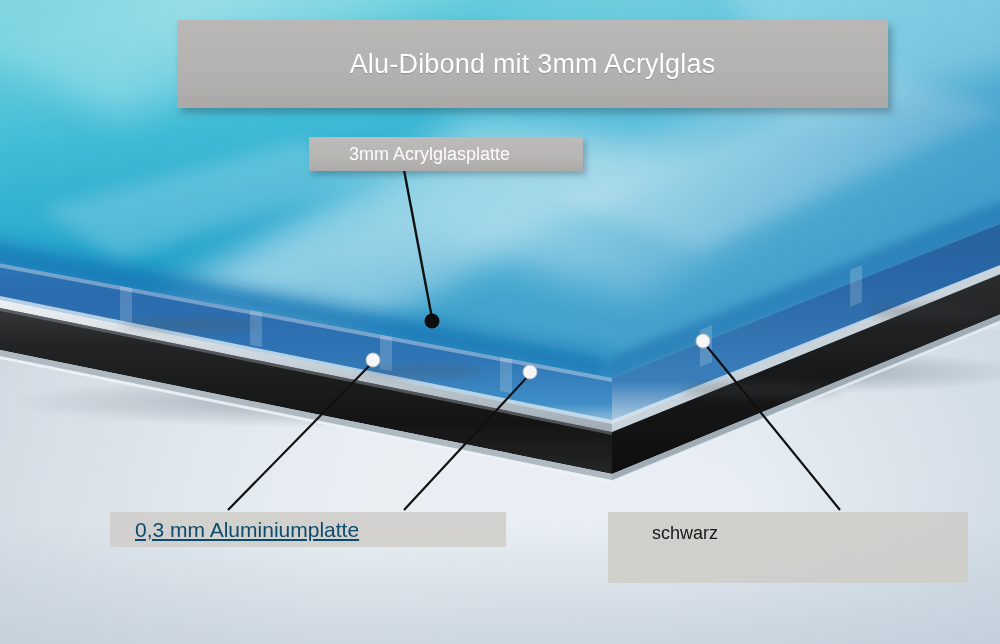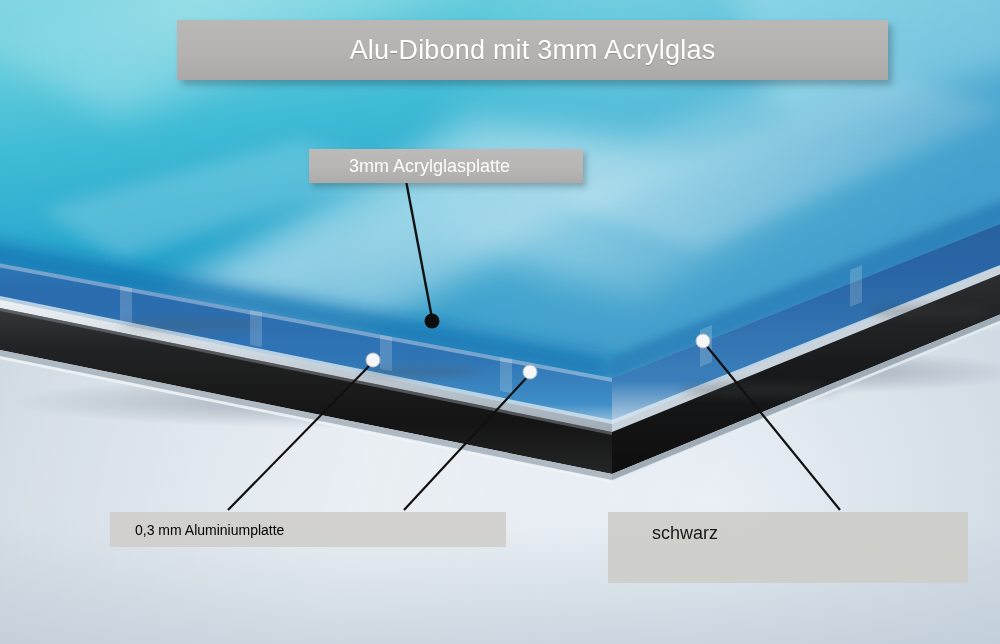--- a/index.html
+++ b/index.html
@@ -20,42 +20,42 @@
   }
   .bg-bottomfade{position:absolute;left:0;bottom:0;width:1000px;height:120px;
     background:linear-gradient(180deg, rgba(186,199,212,0) 0%, rgba(186,199,212,.55) 100%);}
 
   
   svg.panel{position:absolute;left:0;top:0;width:1000px;height:644px;}
 
   
   .lbl{position:absolute;box-sizing:border-box;display:flex;align-items:center;}
   .lbl-title{
-    left:177px;top:20px;width:711px;height:60px;
+    left:177px;top:20px;width:711px;height:88px;
     background:linear-gradient(180deg,#b9b8b6 0%,#b4b3b1 55%,#aaa9a7 100%);
     box-shadow:4px 5px 7px rgba(40,50,60,.32);
     justify-content:center;
   }
   .lbl-title span{
     color:#ffffff;font-size:27px;letter-spacing:.2px;
     text-shadow:0 1px 1px rgba(0,0,0,.20);
   }
   .lbl-acryl{
-    left:309px;top:149px;width:274px;height:34px;
+    left:309px;top:137px;width:274px;height:34px;
     background:linear-gradient(180deg,#bcbbb9 0%,#b6b5b3 60%,#acaba9 100%);
     box-shadow:3px 4px 6px rgba(40,50,60,.30);
     padding-left:40px;
   }
   .lbl-acryl span{color:#fdfdfd;font-size:18px;}
   .lbl-alu{
     left:110px;top:512px;width:396px;height:35px;
     background:rgba(208,207,203,.93);
     padding-left:25px;
   }
-  .lbl-alu span{color:#000000;font-size:14px;}
+  .lbl-alu span{color:#0c4a6e;font-size:21px;text-decoration:underline;}
   .lbl-pe{
     left:608px;top:512px;width:360px;height:71px;
     background:rgba(206,205,201,.93);
     padding:8px 0 0 44px;align-items:flex-start;flex-direction:column;
   }
   .lbl-pe span{color:#17181a;font-size:18px;line-height:27px;display:block;}
 </style>
 </head>
 <body>
 

